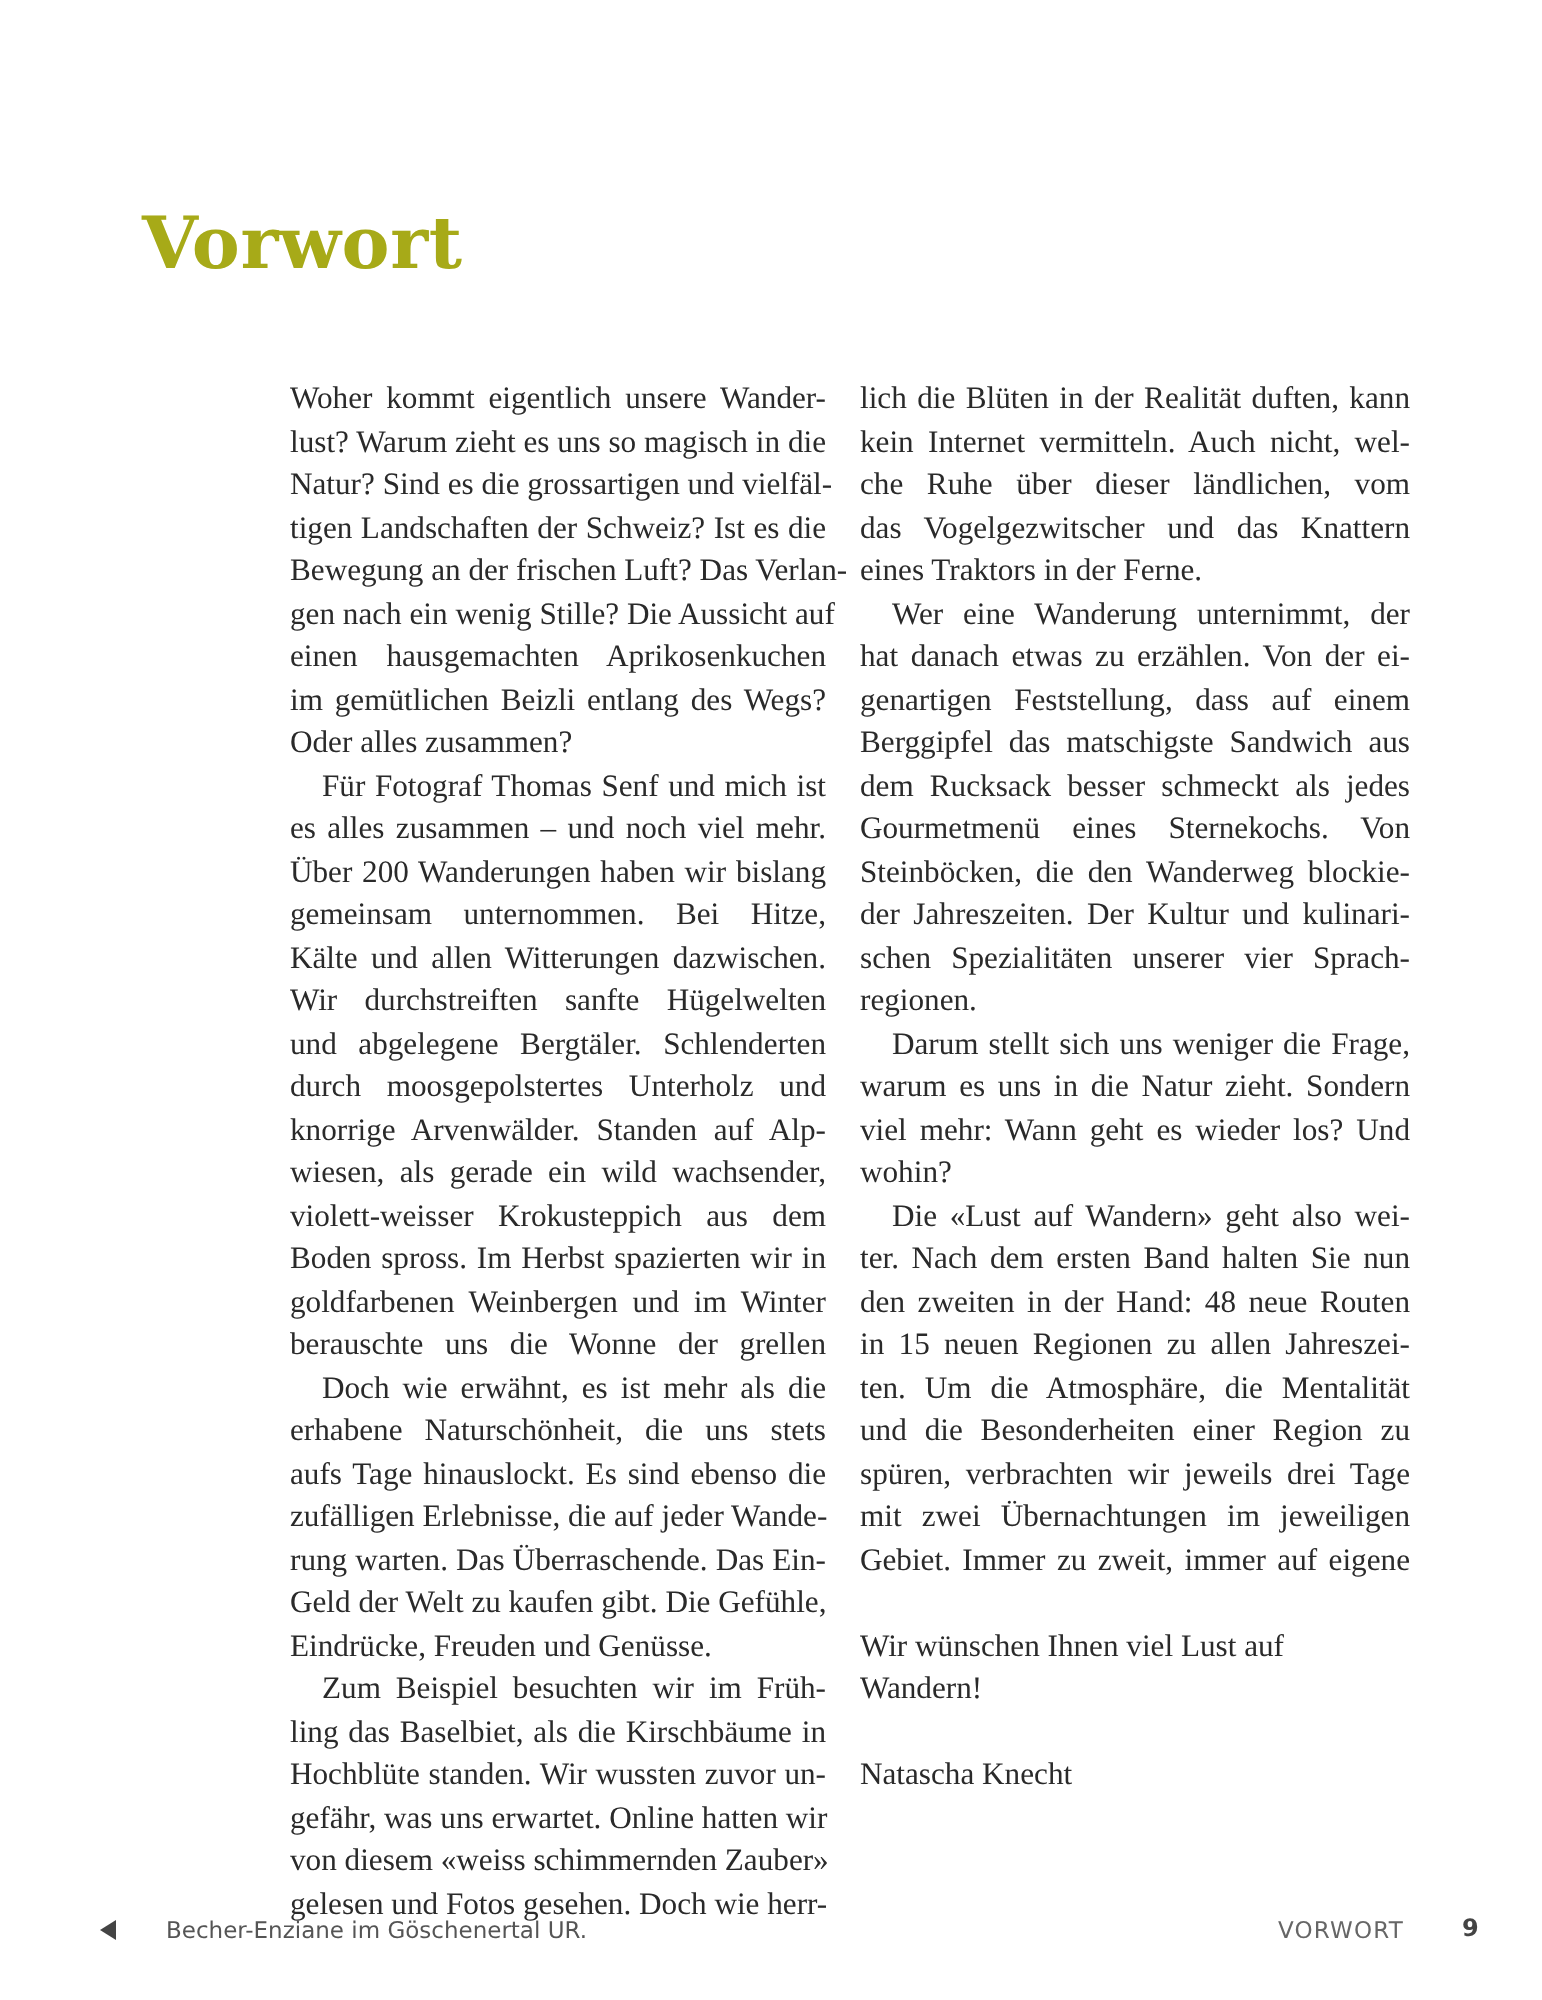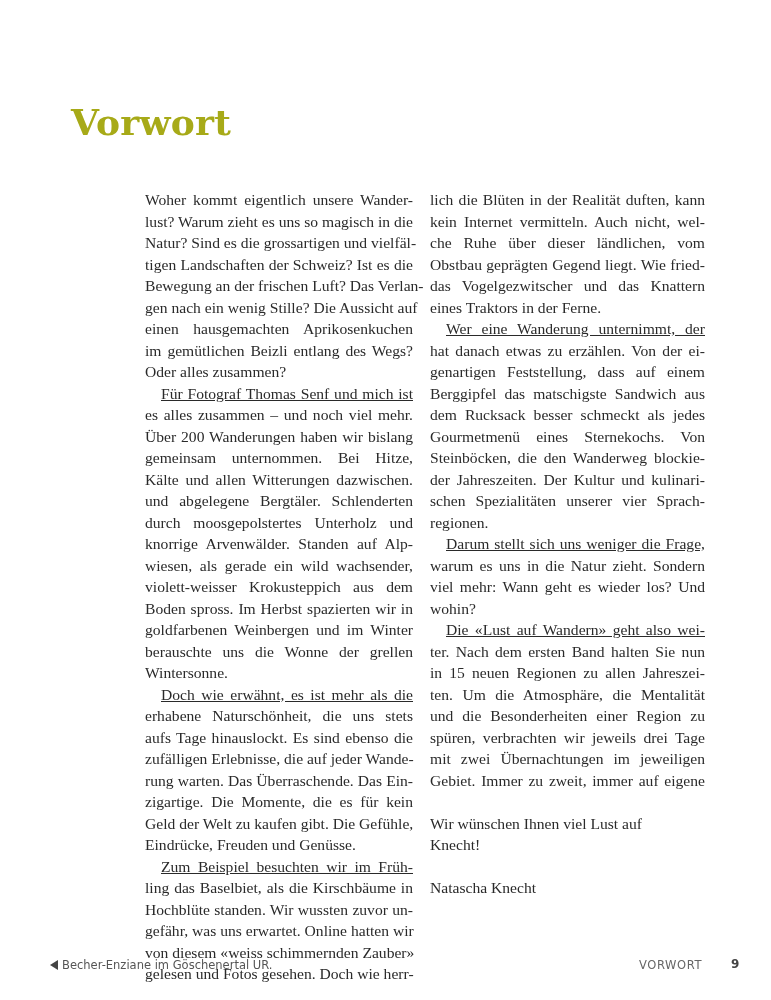--- a/index.html
+++ b/index.html
@@ -12,26 +12,26 @@
     }
     .col {
       position: absolute; top: 189px;
       font-family: "Liberation Serif", "DejaVu Serif", serif;
       font-size: 15.6px; color: #2a2a2a; line-height: 21.5px;
     }
     .col-left { left: 145px; width: 268px; }
     .col-right { left: 430px; width: 275px; }
     .line { display: block; white-space: nowrap; text-align: justify; text-align-last: justify; height: 21.5px; overflow: visible; }
     .line.last { text-align-last: left; font-family: Liberation Serif, serif; }
-    .line.indent { padding-left: 16px; text-decoration: underline; }
+    .line.indent { padding-left: 16px; }
     .gap { display: block; height: 21.5px; }
     .footer-left {
       position: absolute; left: 50px; top: 958px;
       font-family: "DejaVu Sans", "Liberation Sans", sans-serif; font-size: 11.5px; color: #555;
-      display: flex; align-items: center; gap: 4px;
+      display: flex; align-items: center; gap: 25px;
     }
     .tri { width: 0; height: 0; border-top: 5px solid transparent; border-bottom: 5px solid transparent; border-right: 8px solid #444; }
     .footer-right {
       position: absolute; left: 639px; top: 958px;
       font-family: "DejaVu Sans", "Liberation Sans", sans-serif; font-size: 11.5px; color: #666;
       letter-spacing: 0.6px;
     }
     .pagenum {
       position: absolute; left: 731px; top: 957px;
       font-family: "DejaVu Sans", "Liberation Sans", sans-serif; font-size: 12px; font-weight: bold; color: #444;
@@ -50,76 +50,75 @@
     <span class="line">Bewegung an der frischen Luft? Das Verlan-</span>
     <span class="line">gen nach ein wenig Stille? Die Aussicht auf</span>
     <span class="line">einen hausgemachten Aprikosenkuchen</span>
     <span class="line">im gemütlichen Beizli entlang des Wegs?</span>
     <span class="line last">Oder alles zusammen?</span>
     <span class="line indent">Für Fotograf Thomas Senf und mich ist</span>
     <span class="line">es alles zusammen – und noch viel mehr.</span>
     <span class="line">Über 200 Wanderungen haben wir bislang</span>
     <span class="line">gemeinsam unternommen. Bei Hitze,</span>
     <span class="line">Kälte und allen Witterungen dazwischen.</span>
+    <span class="line">Wir durchstreiften sanfte Hügelwelten</span>
     <span class="line">und abgelegene Bergtäler. Schlenderten</span>
     <span class="line">durch moosgepolstertes Unterholz und</span>
     <span class="line">knorrige Arvenwälder. Standen auf Alp-</span>
     <span class="line">wiesen, als gerade ein wild wachsender,</span>
     <span class="line">violett-weisser Krokusteppich aus dem</span>
     <span class="line">Boden spross. Im Herbst spazierten wir in</span>
     <span class="line">goldfarbenen Weinbergen und im Winter</span>
     <span class="line">berauschte uns die Wonne der grellen</span>
-    <span class="line last">Wintersonne.</span>
     <span class="line indent">Doch wie erwähnt, es ist mehr als die</span>
     <span class="line">erhabene Naturschönheit, die uns stets</span>
     <span class="line">aufs Tage hinauslockt. Es sind ebenso die</span>
     <span class="line">zufälligen Erlebnisse, die auf jeder Wande-</span>
     <span class="line">rung warten. Das Überraschende. Das Ein-</span>
-    <span class="line">zigartige. Die Momente, die es für kein</span>
     <span class="line">Geld der Welt zu kaufen gibt. Die Gefühle,</span>
     <span class="line last">Eindrücke, Freuden und Genüsse.</span>
     <span class="line indent">Zum Beispiel besuchten wir im Früh-</span>
     <span class="line">ling das Baselbiet, als die Kirschbäume in</span>
     <span class="line">Hochblüte standen. Wir wussten zuvor un-</span>
     <span class="line">gefähr, was uns erwartet. Online hatten wir</span>
     <span class="line">von diesem «weiss schimmernden Zauber»</span>
     <span class="line">gelesen und Fotos gesehen. Doch wie herr-</span>
   </div>
 <div class="col col-right">
     <span class="line">lich die Blüten in der Realität duften, kann</span>
     <span class="line">kein Internet vermitteln. Auch nicht, wel-</span>
     <span class="line">che Ruhe über dieser ländlichen, vom</span>
-    <span class="line">Obstbau geprägten Gegend liegt. Wie fried-</span>
     <span class="line">das Vogelgezwitscher und das Knattern</span>
     <span class="line last">eines Traktors in der Ferne.</span>
     <span class="line indent">Wer eine Wanderung unternimmt, der</span>
     <span class="line">hat danach etwas zu erzählen. Von der ei-</span>
     <span class="line">genartigen Feststellung, dass auf einem</span>
     <span class="line">Berggipfel das matschigste Sandwich aus</span>
     <span class="line">dem Rucksack besser schmeckt als jedes</span>
     <span class="line">Gourmetmenü eines Sternekochs. Von</span>
     <span class="line">Steinböcken, die den Wanderweg blockie-</span>
     <span class="line">der Jahreszeiten. Der Kultur und kulinari-</span>
     <span class="line">schen Spezialitäten unserer vier Sprach-</span>
     <span class="line last">regionen.</span>
     <span class="line indent">Darum stellt sich uns weniger die Frage,</span>
     <span class="line">warum es uns in die Natur zieht. Sondern</span>
     <span class="line">viel mehr: Wann geht es wieder los? Und</span>
     <span class="line last">wohin?</span>
     <span class="line indent">Die «Lust auf Wandern» geht also wei-</span>
     <span class="line">ter. Nach dem ersten Band halten Sie nun</span>
+    <span class="line">den zweiten in der Hand: 48 neue Routen</span>
     <span class="line">in 15 neuen Regionen zu allen Jahreszei-</span>
     <span class="line">ten. Um die Atmosphäre, die Mentalität</span>
     <span class="line">und die Besonderheiten einer Region zu</span>
     <span class="line">spüren, verbrachten wir jeweils drei Tage</span>
     <span class="line">mit zwei Übernachtungen im jeweiligen</span>
     <span class="line">Gebiet. Immer zu zweit, immer auf eigene</span>
     <span class="gap"></span>
     <span class="line last">Wir wünschen Ihnen viel Lust auf</span>
-    <span class="line last">Knecht!</span>
+    <span class="line last">Wandern!</span>
     <span class="gap"></span>
     <span class="line last">Natascha Knecht</span>
   </div>
 
 <div class="footer-left">
   <span class="tri"></span>
   <span>Becher-Enziane im Göschenertal UR.</span>
 </div>
 <div class="footer-right">VORWORT</div>
 <div class="pagenum">9</div>

